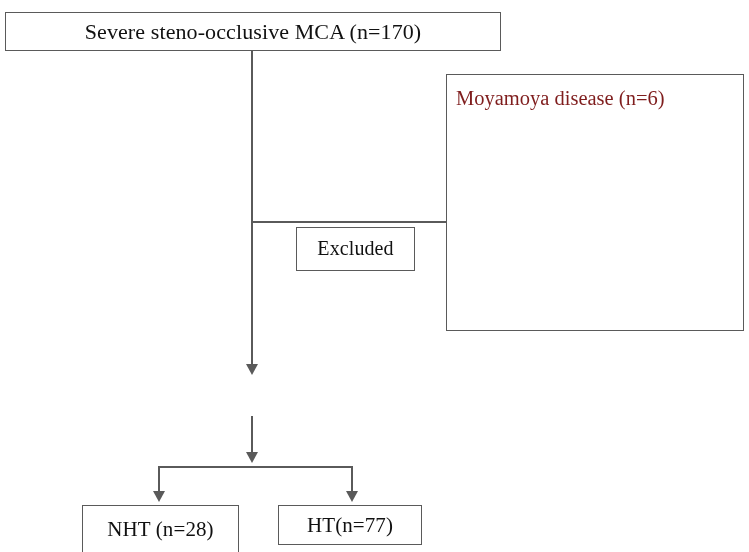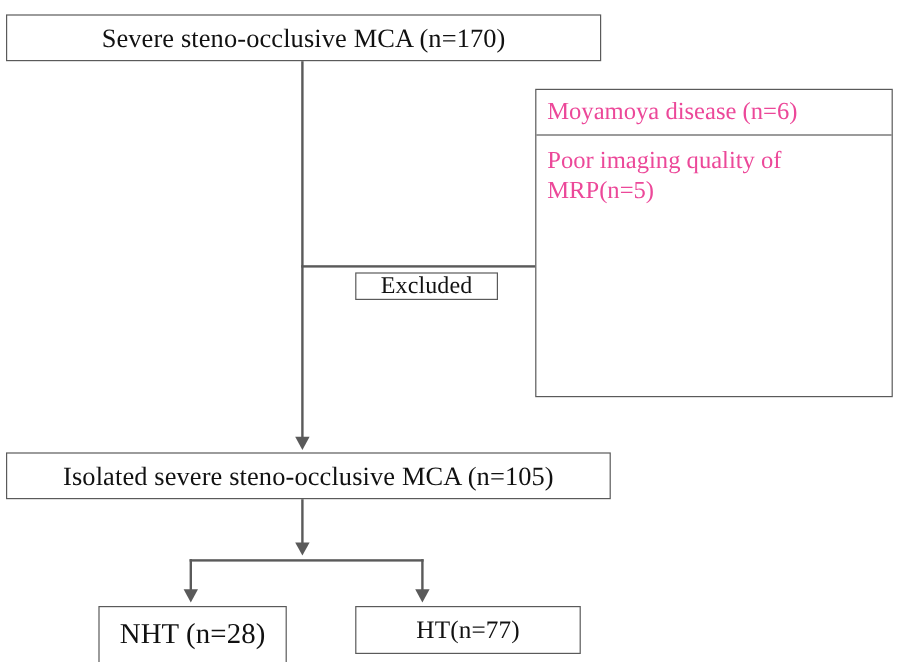--- a/index.html
+++ b/index.html
@@ -37,48 +37,48 @@
   
   #box-top {
     left: 5px; top: 12px; width: 496px; height: 39px;
     font-size: 22px;
   }
   #box-isolated {
     left: 5px; top: 377px; width: 504px; height: 39px;
     font-size: 22px;
   }
   #box-excluded {
-    left: 296px; top: 227px; width: 119px; height: 23px;
+    left: 296px; top: 227px; width: 119px; height: 44px;
     font-size: 20px;
   }
   #box-nht {
     left: 82px; top: 505px; width: 157px; height: 48px;
-    font-size: 24px;
+    font-size: 21px;
   }
   #box-ht {
-    left: 296px; top: 505px; width: 188px; height: 40px;
+    left: 278px; top: 505px; width: 144px; height: 40px;
     font-size: 21px;
   }
   
   #excl-stack {
     position: absolute;
     left: 446px; top: 74px; width: 298px; height: 257px;
     box-sizing: border-box;
     border: 1.6px solid #5a5a5a;
     background: #ffffff;
   }
   .excl-row {
     box-sizing: border-box;
     border-bottom: 1.6px solid #5a5a5a;
     padding: 2px 0 2px 9px;
     display: flex;
-    align-items: center;
+    align-items: flex-end;
     font-size: 20.5px;
     line-height: 1.2;
-    color: #ec4899;
+    color: #7f1d1d;
   }
   .excl-row:last-child { border-bottom: none; }
   #excl-row-0 { height: 38px; }
   #excl-row-1 { height: 109px; }
   #excl-row-2 { height: 39px; }
   #excl-row-3 { height: 68px; }
   .excl-row .txt { white-space: pre-line; display:block; }
 
   
   .line {
@@ -112,29 +112,22 @@
   <div class="line hline" style="left:251px; top:221px; width:196px;"></div>
 
   <div class="box center" id="box-excluded">
     <span class="txt">Excluded</span>
   </div>
 
   <div id="excl-stack">
     <div class="excl-row" id="excl-row-0">
       <span class="txt">Moyamoya disease (n=6)</span>
     </div>
-    <div class="excl-row" id="excl-row-3">
-      <span class="txt">Poor imaging  quality of
-MRP(n=5)</span>
-    </div>
   </div>
 
-  <div class="box center" id="box-isolated">
-    <span class="txt">Isolated severe steno-occlusive MCA (n=105)</span>
-  </div>
 
   <div class="line vline" style="left:251px; top:416px; height:40px;"></div>
   <div class="arrow-down" style="left:246px; top:452px;"></div>
 
   <div class="line hline" style="left:158px; top:466px; width:195px;"></div>
 
   <div class="line vline" style="left:158px; top:466px; height:28px;"></div>
   <div class="arrow-down" style="left:153px; top:491px;"></div>
 
   <div class="line vline" style="left:351px; top:466px; height:28px;"></div>

